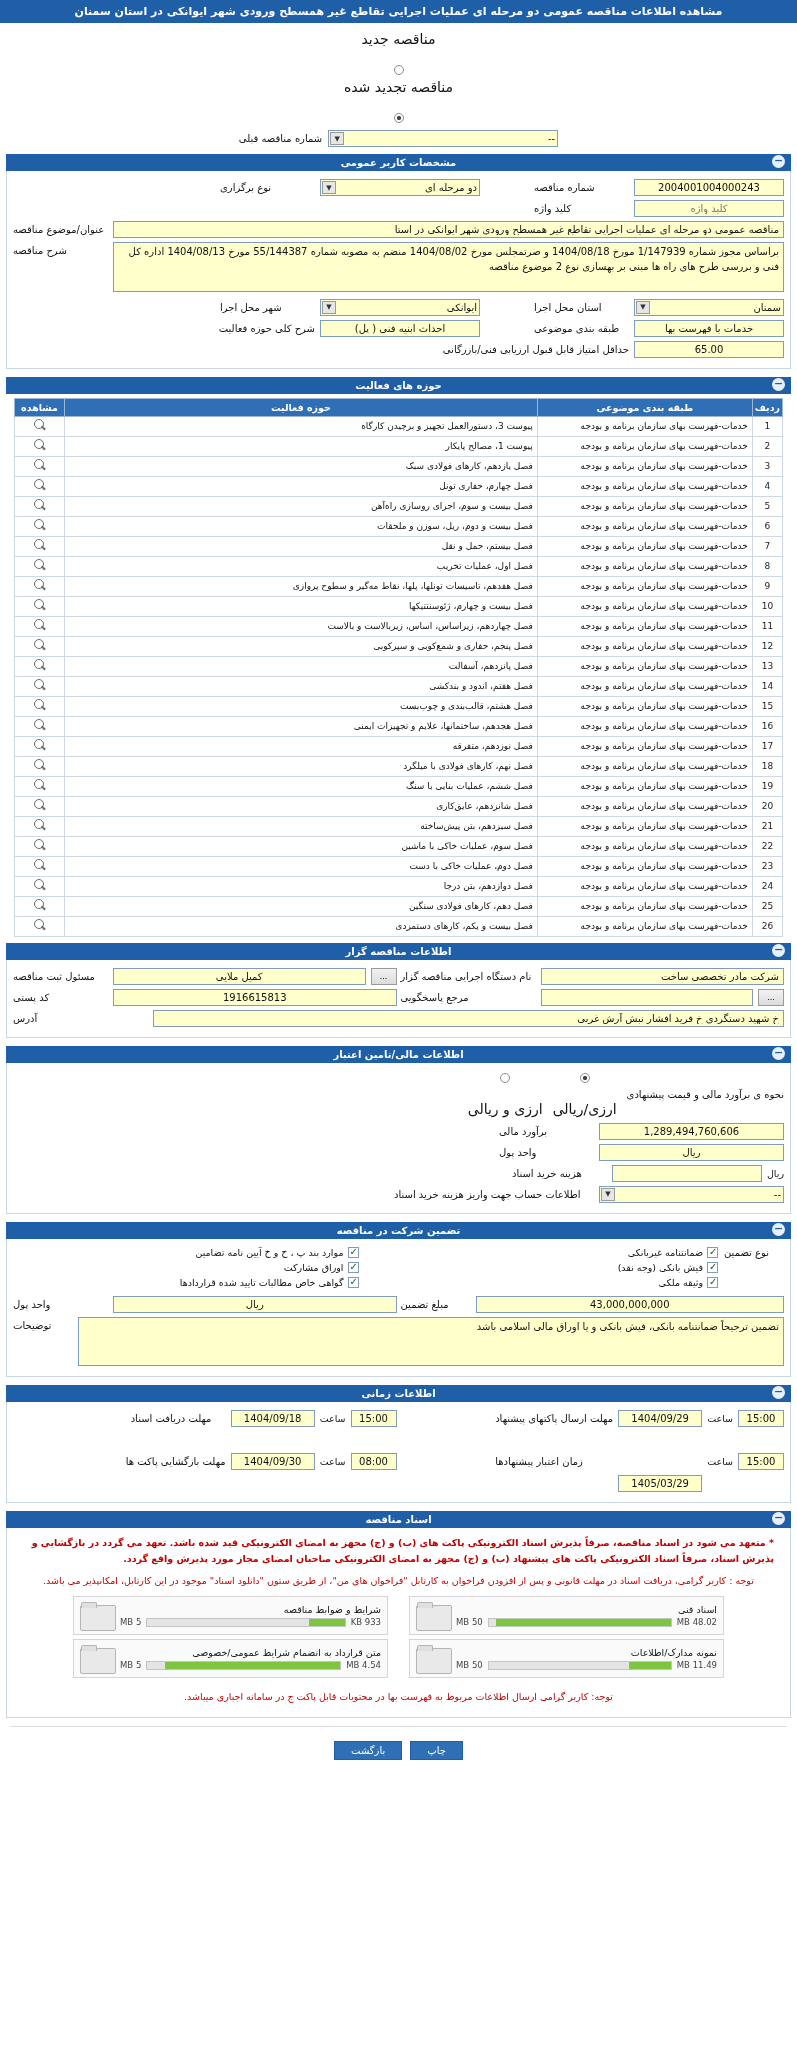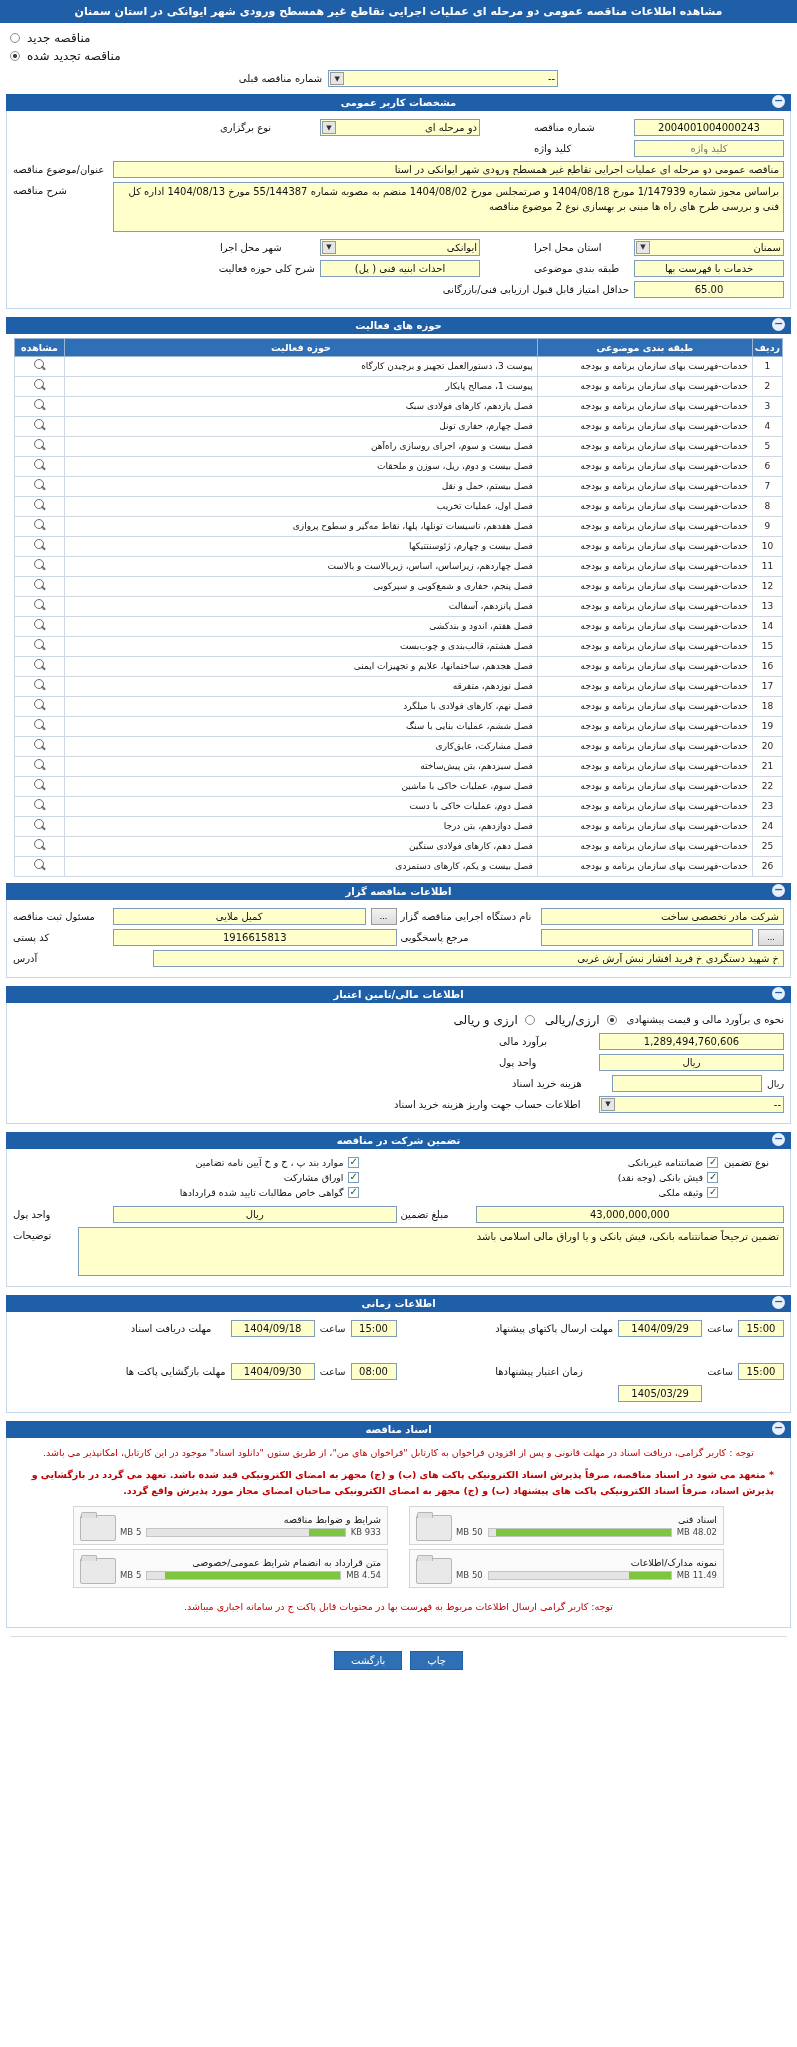--- a/index.html
+++ b/index.html
@@ -26,23 +26,24 @@
   }
 
   
   .radio-row {
     padding: 6px 10px 2px 10px;
   }
   .radio-line {
     display: flex;
     justify-content: flex-start;
     align-items: center;
-    gap: 7px;
+    gap: 18px;
     padding: 2px 0;
-    font-size: 12px;
+    font-size: 14px;
+    flex-direction: column;
   }
   .radio-line .r {
     width: 10px; height: 10px;
     border: 1px solid #8a8a8a;
     border-radius: 50%;
     background: #fff;
     display: inline-block;
   }
   .radio-line .r.on { background: radial-gradient(circle, #444 0 35%, #fff 40% 100%); }
 
@@ -561,21 +562,21 @@
           </tr>
           <tr>
             <td class="idx">19</td>
             <td class="cat">خدمات-فهرست بهای سازمان برنامه و بودجه</td>
             <td class="act">فصل ششم، عملیات بنایی با سنگ</td>
             <td class="view"><span class="mag"></span></td>
           </tr>
           <tr>
             <td class="idx">20</td>
             <td class="cat">خدمات-فهرست بهای سازمان برنامه و بودجه</td>
-            <td class="act">فصل مشارکت، عایق‌کاری</td>
+            <td class="act">فصل شانزدهم، عایق‌کاری</td>
             <td class="view"><span class="mag"></span></td>
           </tr>
           <tr>
             <td class="idx">21</td>
             <td class="cat">خدمات-فهرست بهای سازمان برنامه و بودجه</td>
             <td class="act">فصل سیزدهم، بتن پیش‌ساخته</td>
             <td class="view"><span class="mag"></span></td>
           </tr>
           <tr>
             <td class="idx">22</td>
@@ -783,22 +784,22 @@
         <span class="flabel" style="min-width:95px">مهلت بازگشایی پاکت ها</span>
       </div>
     </div>
   </div>
 
   <div class="sec-head">
     <span class="minus">−</span>
     <span>اسناد مناقصه</span>
   </div>
   <div class="sec-body" style="padding-top:4px">
+    <div class="note rt" style="font-weight:bold">* متعهد می شود در اسناد مناقصه، صرفاً پذیرش اسناد الکترونیکی پاکت های (ب) و (ج) مجهز به امضای الکترونیکی قید شده باشد. تعهد می گردد در بازگشایی و پذیرش اسناد، صرفاً اسناد الکترونیکی پاکت های پیشنهاد (ب) و (ج) مجهز به امضای الکترونیکی صاحبان امضای مجاز مورد پذیرش واقع گردد.</div>
     <div class="note">توجه : کاربر گرامی، دریافت اسناد در مهلت قانونی و پس از افزودن فراخوان به کارتابل "فراخوان های من"، از طریق ستون "دانلود اسناد" موجود در این کارتابل، امکانپذیر می باشد.</div>
-    <div class="note rt" style="font-weight:bold">* متعهد می شود در اسناد مناقصه، صرفاً پذیرش اسناد الکترونیکی پاکت های (ب) و (ج) مجهز به امضای الکترونیکی قید شده باشد. تعهد می گردد در بازگشایی و پذیرش اسناد، صرفاً اسناد الکترونیکی پاکت های پیشنهاد (ب) و (ج) مجهز به امضای الکترونیکی صاحبان امضای مجاز مورد پذیرش واقع گردد.</div>
 
     <div class="files">
       <div class="file-card">
         <div class="file-meta">
           <div class="file-title">اسناد فنی</div>
           <div class="bar-row">
             <span class="size-l">48.02 MB</span>
             <span class="bar">
                 <i style="width:96%"></i>
               </span>

